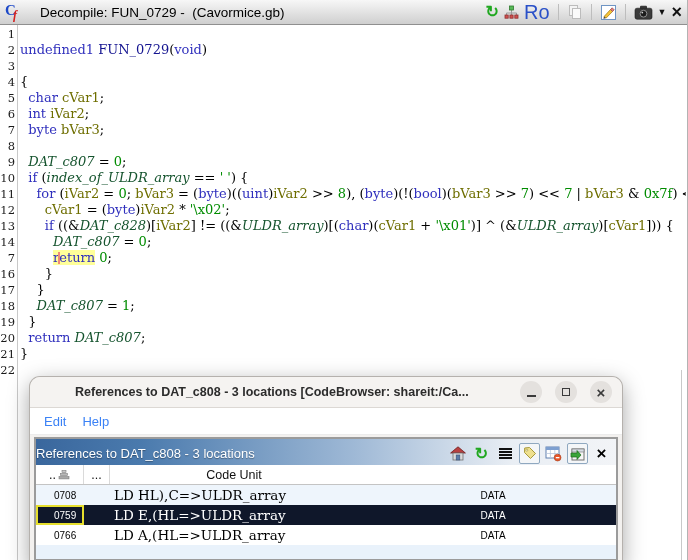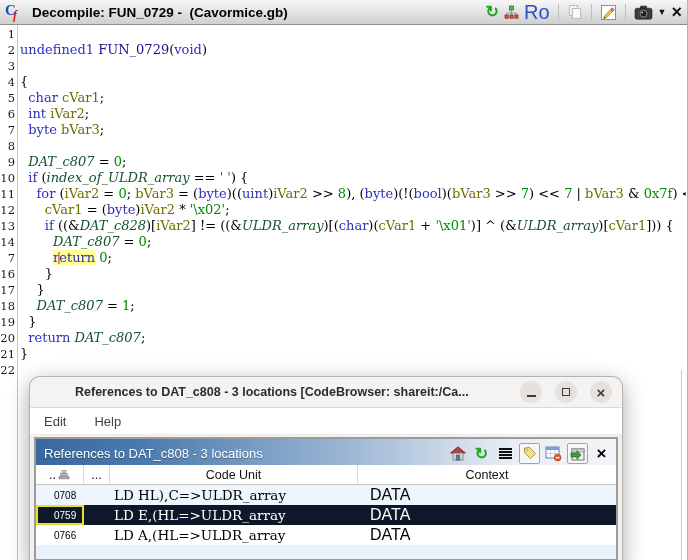--- a/index.html
+++ b/index.html
@@ -12,21 +12,21 @@
   .main-window{position:absolute;inset:0;background:#fff;border-right:1px solid #b3b3b3;}
   .right-edge{position:absolute;top:370px;bottom:0;right:5px;width:1px;background:#c9c9c9;}
   .titlebar{
     height:24px;display:flex;align-items:center;
     background:linear-gradient(#f7f7f7,#cfcfcf);
     border-bottom:1px solid #8f8f8f;
   }
   .cf-logo{width:22px;height:20px;position:relative;margin-left:3px;flex:0 0 auto;}
   .cf-c{position:absolute;left:2px;top:0px;font:bold 15px "Liberation Serif",serif;color:#1d49c8;}
   .cf-f{position:absolute;left:10px;top:6px;font:bold italic 12px "Liberation Serif",serif;color:#d42020;}
-  .tb-title{font-weight:bold;font-size:13.5px;color:#000;margin-left:7px;white-space:pre;}
+  .tb-title{font-weight:normal;font-size:13.5px;color:#000;margin-left:15px;white-space:pre;}
   .tb-icons{margin-left:auto;display:flex;align-items:center;gap:5px;padding-right:5px;}
   .tb-sep{width:1px;height:16px;background:#bdbdbd;margin:0 3px;}
   .glyph-refresh{color:#21a821;font-weight:bold;font-size:16px;line-height:16px;}
   .ro-label{color:#2a50c8;font-size:20px;line-height:16px;}
   .glyph-caretdown{font-size:9px;color:#111;}
   .glyph-x{font-size:18px;font-weight:bold;color:#111;line-height:16px;}
   
   .code-wrap{position:absolute;top:25px;left:0;right:1px;bottom:0;display:flex;background:#fff;}
   .gutter{
     width:15px;flex:0 0 auto;border-right:1px solid #c9c9c9;
@@ -56,28 +56,28 @@
     height:30px;display:flex;align-items:center;
     background:#f5f3f1;border-bottom:1px solid #dcd8d4;border-radius:10px 10px 0 0;gap:6px;
   }
   .dlg-title{font-weight:bold;font-size:12.5px;color:#2c2c2c;margin-left:45px;white-space:nowrap;overflow:hidden;}
   .dlg-buttons{margin-left:auto;margin-right:10px;display:flex;gap:13px;flex:0 0 auto;}
   .dlg-btn{width:22px;height:22px;border-radius:50%;background:#e4e1de;display:flex;align-items:center;justify-content:center;}
   .min-glyph{width:9px;height:2px;background:#3a3a3a;margin-top:7px;}
   .max-glyph{width:8px;height:8px;border:1.5px solid #3a3a3a;box-sizing:border-box;}
   .close-glyph{font-size:15px;font-weight:bold;color:#3a3a3a;line-height:15px;}
   .dlg-menubar{
-    height:26px;background:#fff;display:flex;align-items:center;gap:28px;
-    padding-left:14px;font-size:13px;color:#404040;border-bottom:1px solid #ececec;
+    height:26px;background:#fff;display:flex;align-items:center;gap:16px;
+    padding-left:14px;font-size:13px;color:#3b82f6;border-bottom:1px solid #ececec;
   }
   .menu-item{cursor:default;}
   
   .panel{position:absolute;left:4px;right:4px;top:60px;bottom:6px;border:2px solid #9b9b9b;background:#fff;overflow:hidden;}
   .panel-header{
-    height:29px;display:flex;align-items:center;padding-left:8px;box-sizing:border-box;
+    height:29px;display:flex;align-items:center;box-sizing:border-box;
     background:linear-gradient(90deg,#3a679d 0%,#4a7aad 18%,#9fb9d6 55%,#e9eef4 82%,#f2f4f7 100%);
     justify-content:flex-end;
   }
   .panel-title{color:#fff;font-size:13px;text-shadow:0 1px 1px rgba(0,0,0,.35);white-space:nowrap;}
   .panel-icons{margin-left:auto;display:flex;align-items:center;gap:3px;padding-right:4px;}
   .pbtn{width:21px;height:21px;display:flex;align-items:center;justify-content:center;box-sizing:border-box;}
   .pbtn.toggled{background:#f4f6f8;border:1px solid #8fa8c0;border-radius:2px;}
   .list-lines{width:13px;height:11px;background:repeating-linear-gradient(#111 0 2px,transparent 2px 3px);}
   .px-close{font-size:17px;font-weight:bold;color:#000;line-height:17px;}
   
@@ -85,21 +85,21 @@
   .ref-header{display:grid;grid-template-columns:48px 26px 248px 1fr;height:19px;background:#fff;border-bottom:1px solid #c4c4c4;}
   .ref-hcell{display:flex;align-items:center;justify-content:center;border-right:1px solid #dadada;font-size:12.5px;color:#111;gap:2px;}
   .ref-hcell:last-child{border-right:none;}
   .ref-row{display:grid;grid-template-columns:48px 26px 248px 1fr;height:20px;align-items:center;background:#fff;}
   .ref-row.alt{background:#eef5fc;}
   .ref-row.selected{background:#0f172a;color:#fff;}
   .cell-loc{padding-left:18px;font-size:10px;height:100%;display:flex;align-items:center;box-sizing:border-box;}
   .ref-row.selected .cell-loc{box-shadow:inset 0 0 0 2px #e6df2d;}
   .cell-prev{height:100%;}
   .cell-code{font-family:"DejaVu Serif",serif;font-size:13.5px;padding-left:4px;white-space:nowrap;overflow:hidden;}
-  .cell-ctx{font-size:16px;padding-left:12px;}
+  .cell-ctx{font-size:10px;padding-left:12px;text-align:center;}
   svg{display:block;}
 </style>
 </head>
 <body>
 
 <div class="main-window">
   <div class="titlebar">
     <div class="cf-logo">
       <span class="cf-c">C</span>
       <span class="cf-f">f</span>
@@ -251,23 +251,20 @@
             <rect x="2.5" y="3.5" width="7" height="2" fill="#b9b9b9" stroke="#7d7d7d" stroke-width="0.6"></rect>
             <rect x="1" y="6.5" width="10" height="2.4" fill="#a9a9a9" stroke="#7d7d7d" stroke-width="0.6"></rect>
           </svg>
         </div>
         <div class="ref-hcell">
           <span>...</span>
         </div>
         <div class="ref-hcell">
           <span>Code Unit</span>
         </div>
-        <div class="ref-hcell">
-          <span>Context</span>
-        </div>
       </div>
       <div id="ref-rows">
           <div class="ref-row alt">
             <div class="cell-loc">0708</div>
             <div class="cell-prev"></div>
             <div class="cell-code">LD HL),C=&gt;ULDR_array</div>
             <div class="cell-ctx">DATA</div>
           </div>
           <div class="ref-row selected">
             <div class="cell-loc">0759</div>

